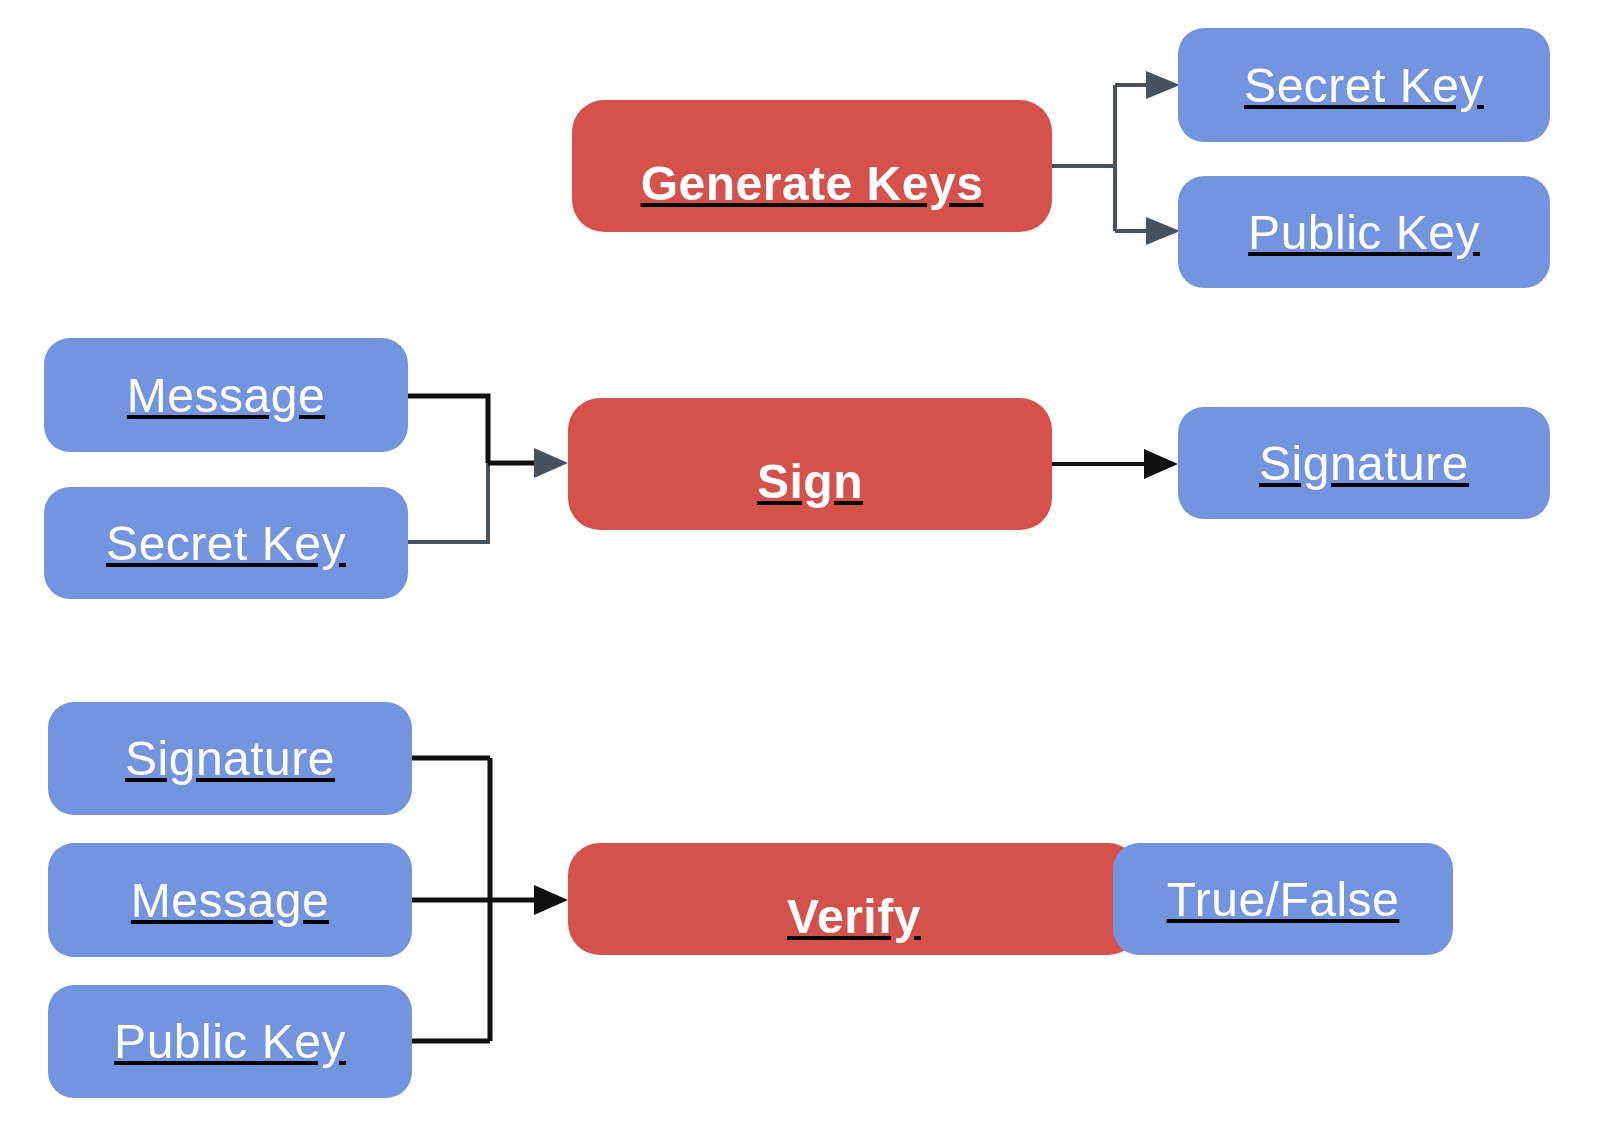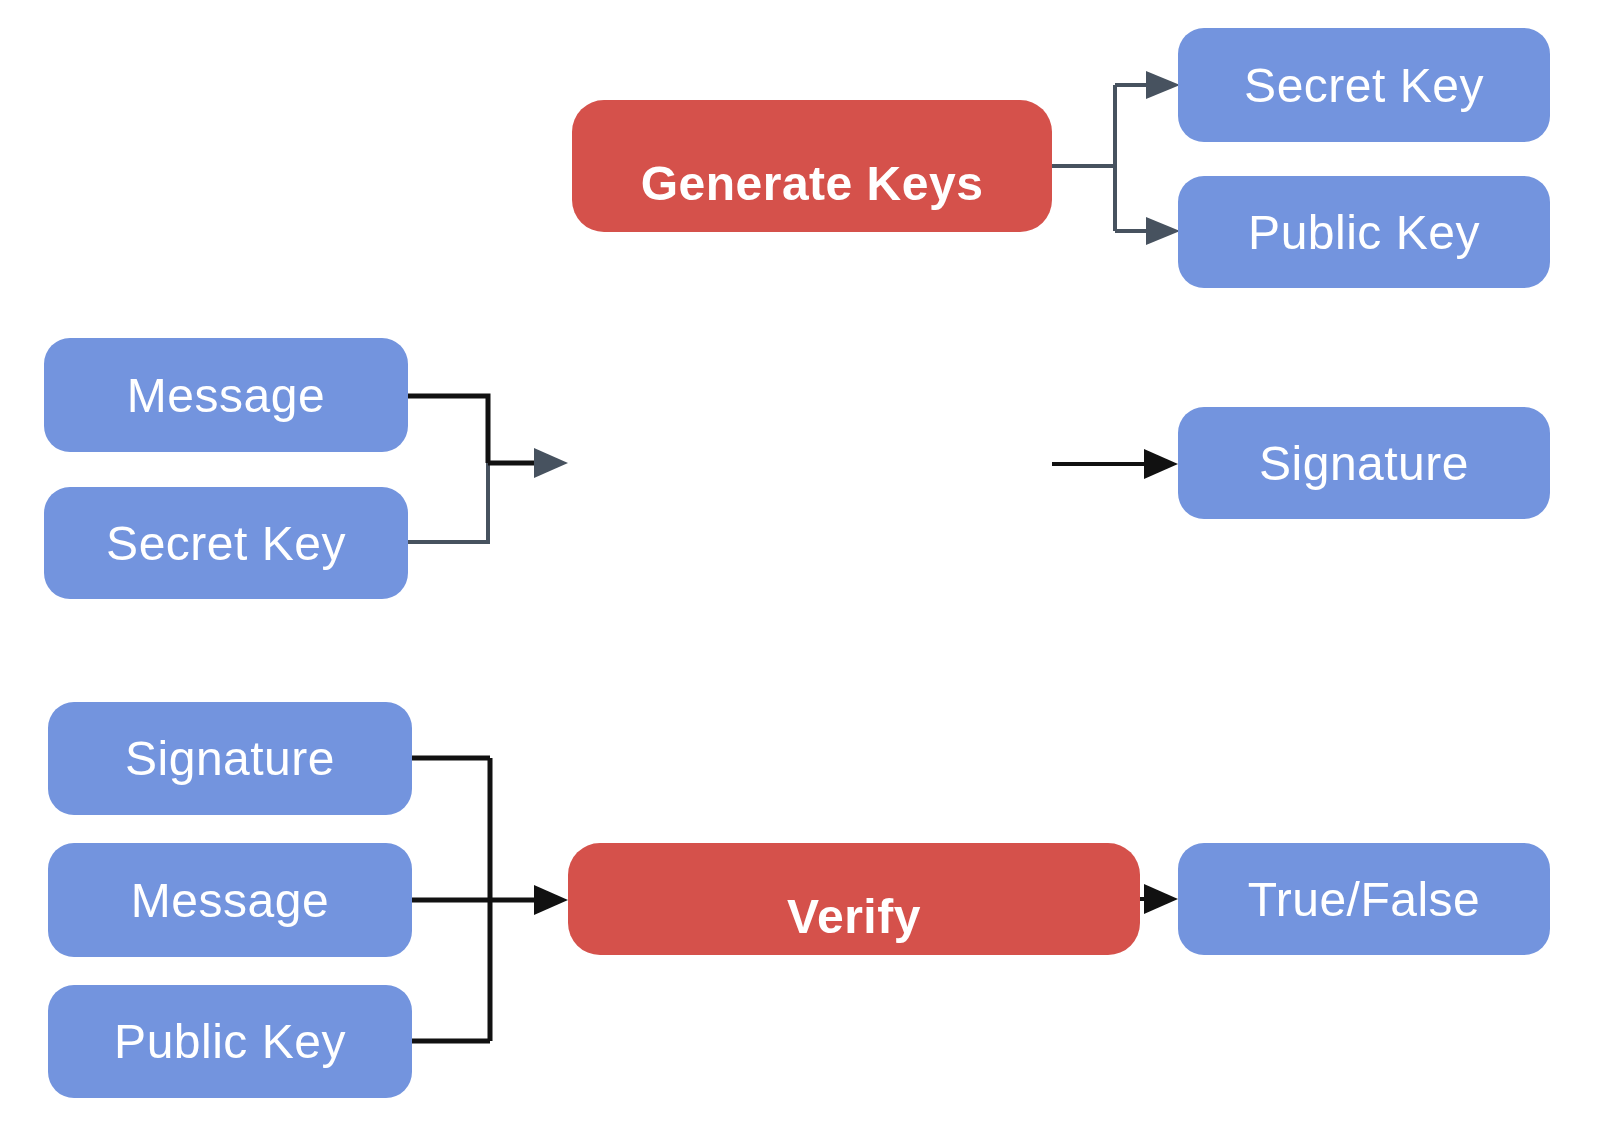--- a/index.html
+++ b/index.html
@@ -35,20 +35,21 @@
   }
   .arrowhead {
     stroke: none;
   }
   .node {
     position: absolute;
     display: flex;
     align-items: center;
     justify-content: center;
     box-sizing: border-box;
+    text-decoration: underline;
   }
   .node-data {
     border-radius: 26px;
   }
   .node-process {
     border-radius: 32px;
   }
   .node-label {
     font-size: 48px;
     font-weight: 400;
@@ -101,33 +102,36 @@
   <div class="node node-data" style="left: 1178px; top: 176px; width: 372px; height: 112px; background: rgb(115, 148, 222);">
     <span class="node-label" style="color: rgb(255, 255, 255);">Public Key</span>
   </div>
 
   <div class="node node-data" style="left: 44px; top: 338px; width: 364px; height: 114px; background: rgb(115, 148, 222);">
     <span class="node-label" style="color: rgb(255, 255, 255);">Message</span>
   </div>
   <div class="node node-data" style="left: 44px; top: 487px; width: 364px; height: 112px; background: rgb(115, 148, 222);">
     <span class="node-label" style="color: rgb(255, 255, 255);">Secret Key</span>
   </div>
+  <div class="node node-process" style="left: 568px; top: 398px; width: 484px; height: 132px; background: rgb(213, 81, 75);">
+    <span class="node-label" style="color: rgb(255, 255, 255);">Sign</span>
+  </div>
   <div class="node node-data" style="left: 1178px; top: 407px; width: 372px; height: 112px; background: rgb(115, 148, 222);">
     <span class="node-label" style="color: rgb(255, 255, 255);">Signature</span>
   </div>
 
   <div class="node node-data" style="left: 48px; top: 702px; width: 364px; height: 113px; background: rgb(115, 148, 222);">
     <span class="node-label" style="color: rgb(255, 255, 255);">Signature</span>
   </div>
   <div class="node node-data" style="left: 48px; top: 843px; width: 364px; height: 114px; background: rgb(115, 148, 222);">
     <span class="node-label" style="color: rgb(255, 255, 255);">Message</span>
   </div>
   <div class="node node-data" style="left: 48px; top: 985px; width: 364px; height: 113px; background: rgb(115, 148, 222);">
     <span class="node-label" style="color: rgb(255, 255, 255);">Public Key</span>
   </div>
   <div class="node node-process" style="left: 568px; top: 843px; width: 572px; height: 112px; background: rgb(213, 81, 75);">
     <span class="node-label" style="color: rgb(255, 255, 255);">Verify</span>
   </div>
-  <div class="node node-data" style="left: 1178px; top: 843px; width: 372px; height: 112px; background: rgb(115, 148, 222);">
+  <div class="node node-data" style="left: 1113px; top: 843px; width: 340px; height: 112px; background: rgb(115, 148, 222);">
     <span class="node-label" style="color: rgb(255, 255, 255);">True/False</span>
   </div>
 
 </div>
 
 </body></html>

